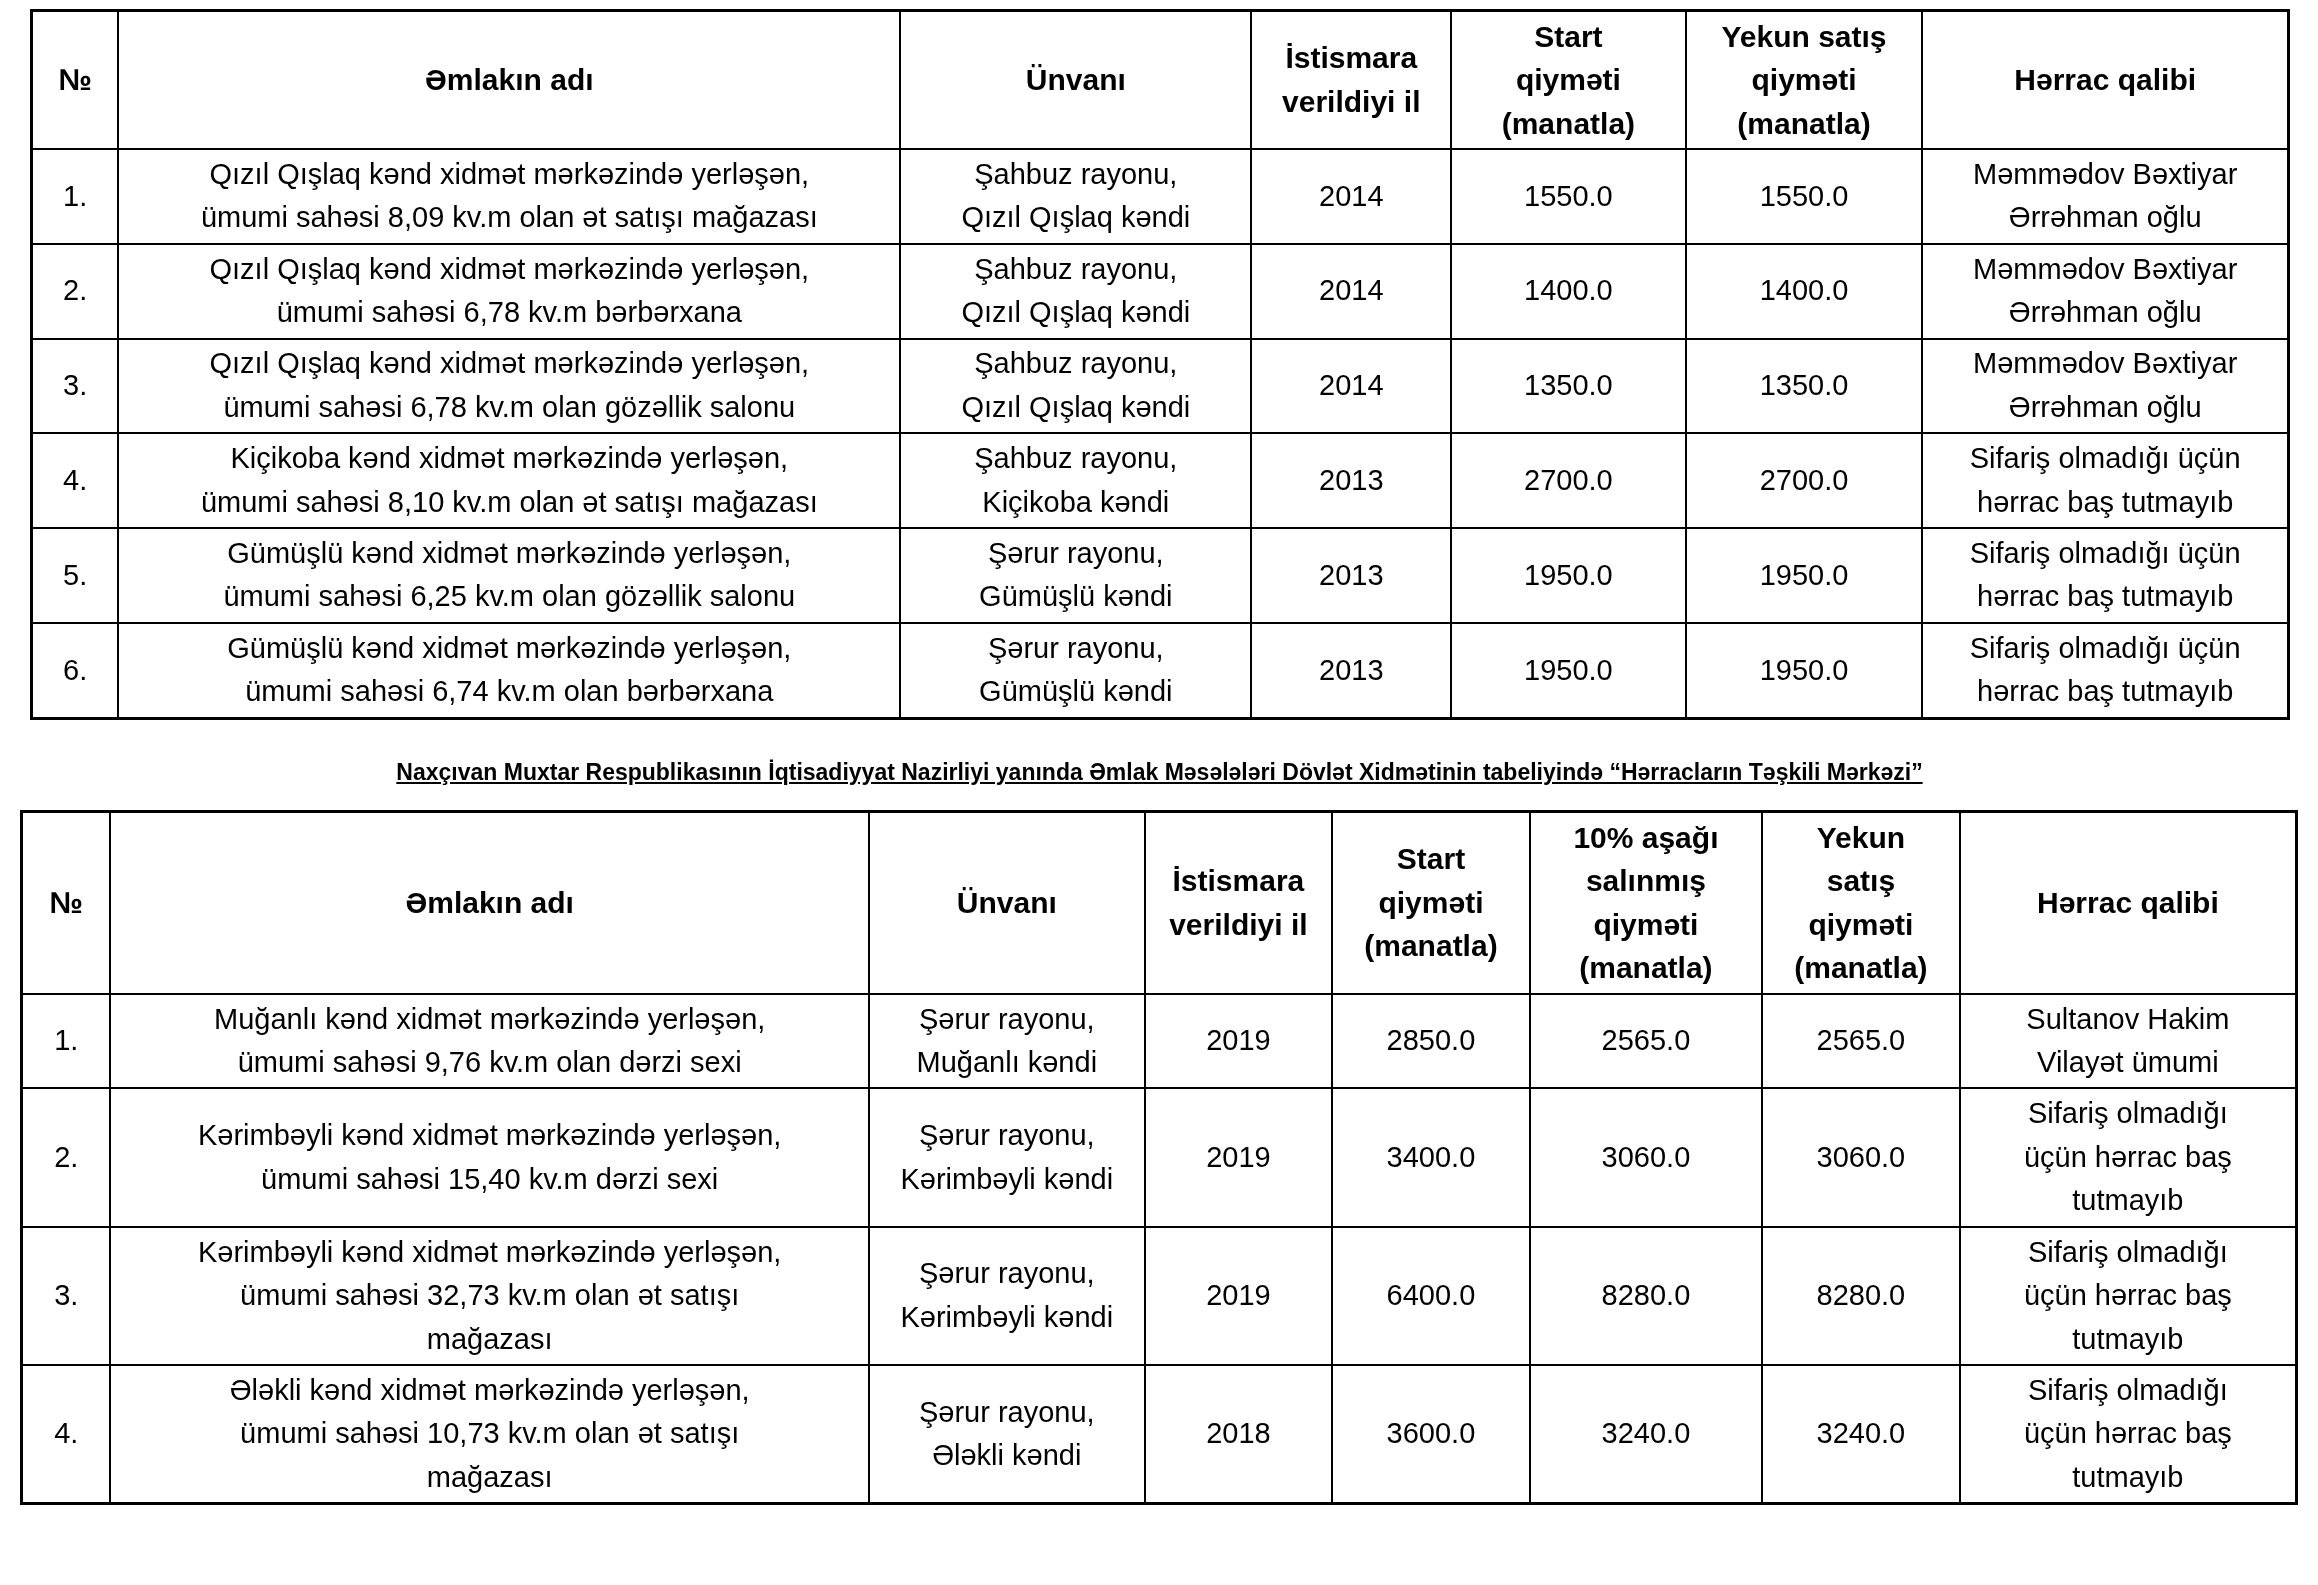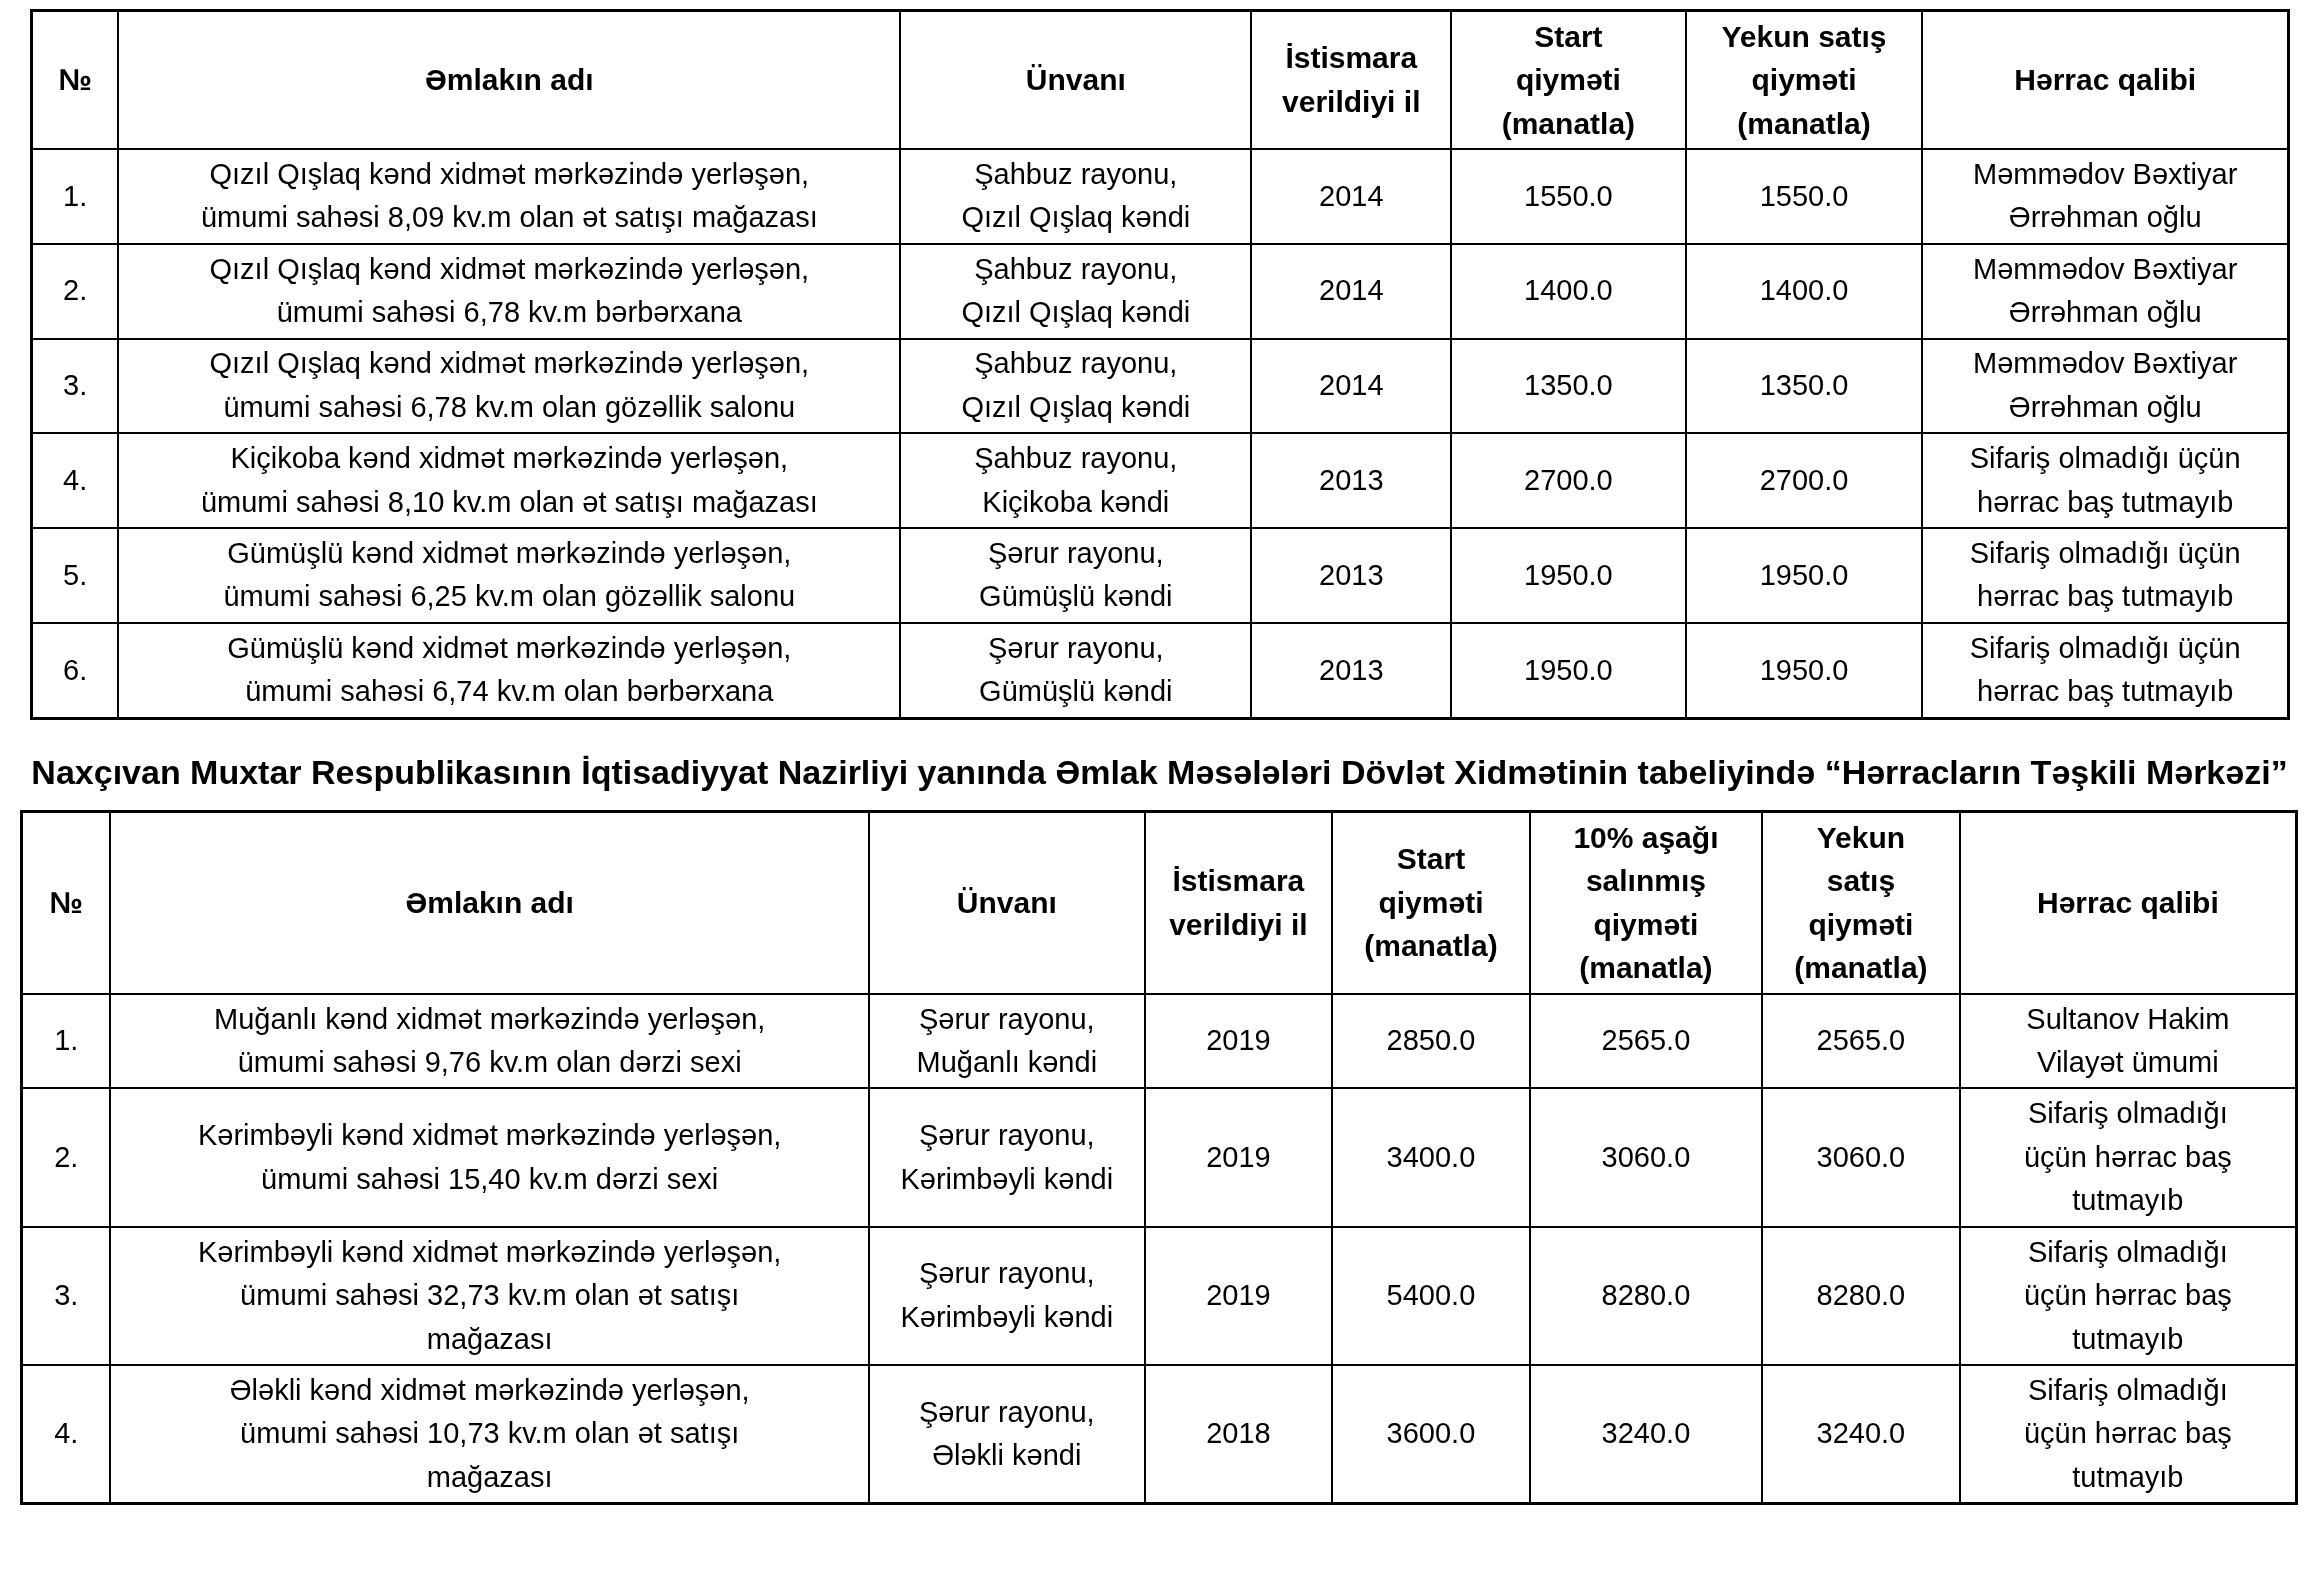--- a/index.html
+++ b/index.html
@@ -36,24 +36,25 @@
   #t1 col.c1 { width: 34.64%; }
   #t1 col.c2 { width: 15.56%; }
   #t1 col.c3 { width: 8.85%; }
   #t1 col.c4 { width: 10.39%; }
   #t1 col.c5 { width: 10.49%; }
   #t1 col.c6 { width: 16.22%; }
 
   
   .subtitle { margin-top: 22px; text-align: center; }
   .subtitle-line {
-    font-size: 34px;
+    font-size: 23px;
     font-weight: bold;
     line-height: 61px;
     white-space: nowrap;
+    text-decoration: underline;
   }
 
   
   #t2 { margin: 7.2px 0 0 20px; width: 2278px; }
   #t2 thead tr { height: 174px; }
   #t2 tbody tr:nth-child(1) { height: 93px; }
   #t2 tbody tr:nth-child(2) { height: 126px; }
   #t2 tbody tr:nth-child(3) { height: 133px; }
   #t2 tbody tr:nth-child(4) { height: 128px; }
   #t2 col.c0 { width: 3.91%; }
@@ -237,21 +238,21 @@
 tutmayıb</td>
         </tr>
         <tr>
           <td class="c0">3.</td>
           <td class="c1">Kərimbəyli kənd xidmət mərkəzində yerləşən,
 ümumi sahəsi 32,73 kv.m olan ət satışı
 mağazası</td>
           <td class="c2">Şərur rayonu,
 Kərimbəyli kəndi</td>
           <td class="c3">2019</td>
-          <td class="c4">5400.0</td>
+          <td class="c4">6400.0</td>
           <td class="c5">8280.0</td>
           <td class="c6">8280.0</td>
           <td class="c7">Sifariş olmadığı
 üçün hərrac baş
 tutmayıb</td>
         </tr>
         <tr>
           <td class="c0">4.</td>
           <td class="c1">Ələkli kənd xidmət mərkəzində yerləşən,
 ümumi sahəsi 10,73 kv.m olan ət satışı

